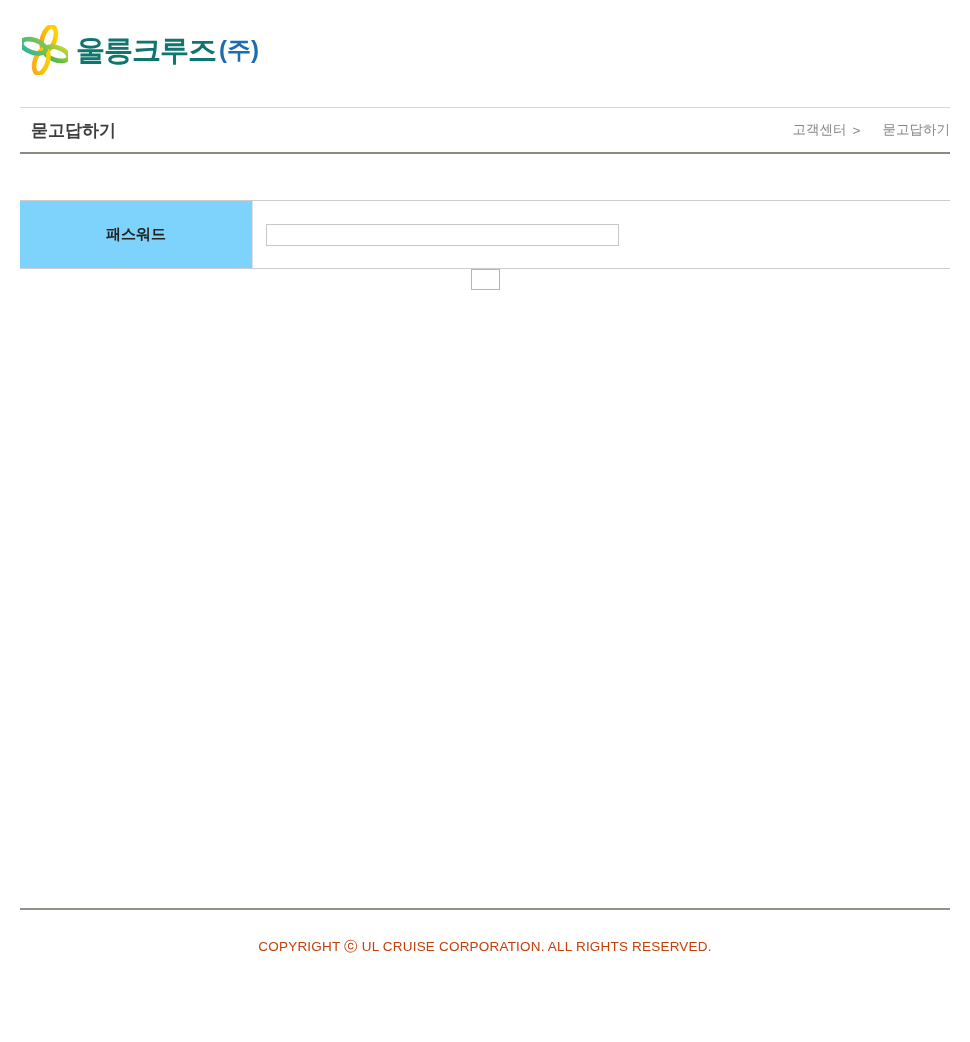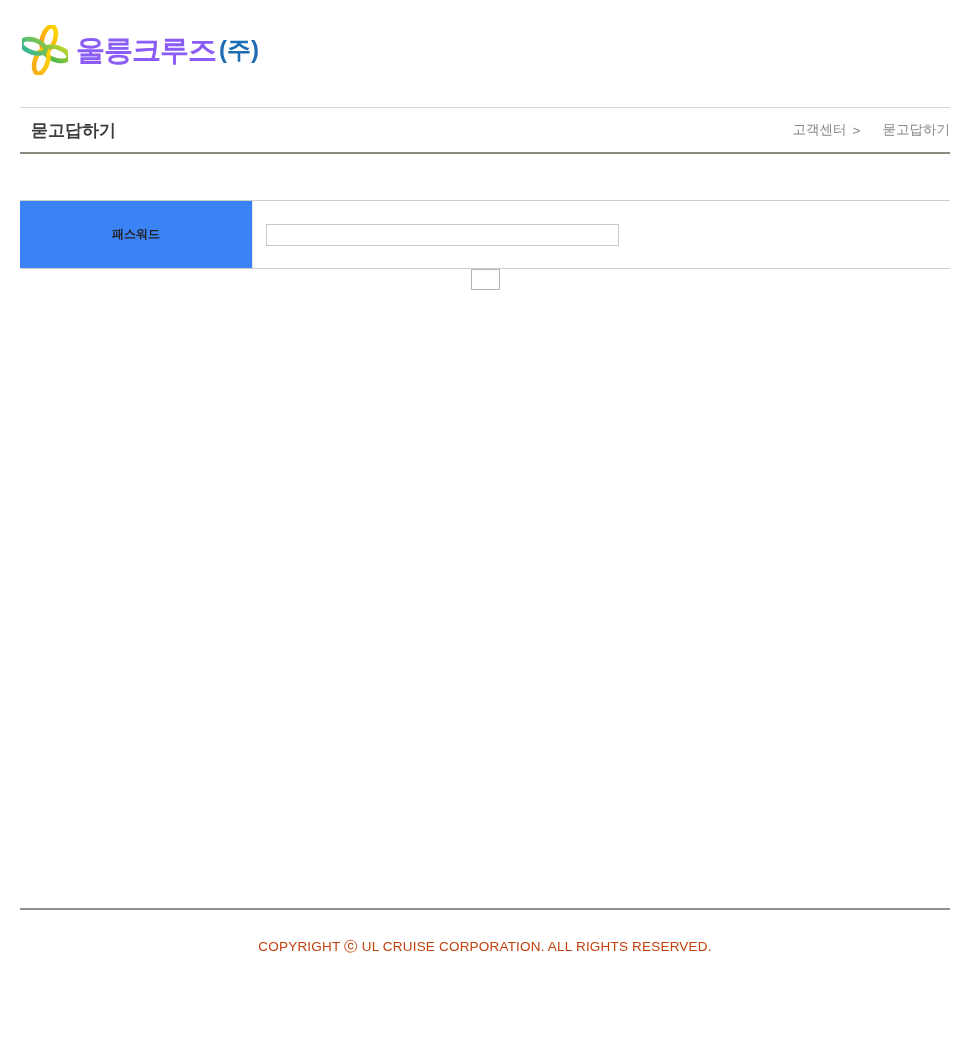--- a/index.html
+++ b/index.html
@@ -14,21 +14,21 @@
   
   .logo {
     position:absolute; left:22px; top:25px;
     display:flex; align-items:center;
     cursor:pointer;
   }
   .logo-icon { width:46px; height:50px; display:block; }
   .logo-text {
     margin-left:8px;
     font-size:29px; font-weight:bold;
-    color:#8b5cf6; letter-spacing:-1px;
+    color:#0f766e; letter-spacing:-1px;
     line-height:1;
   }
   .logo-suffix {
     margin-left:3px;
     font-size:24px; font-weight:600;
     color:#1c6cb4; line-height:1;
   }
 
   
   .titlebar {
@@ -54,24 +54,24 @@
   
   .form-table {
     position:absolute; left:20px; top:200px;
     width:930px; height:69px;
     border-top:1px solid #cdcdcd;
     border-bottom:1px solid #cdcdcd;
     display:flex;
   }
   .form-th {
     width:233px;
-    background:#3b82f6;
+    background:#7dd3fc;
     border-right:1px solid #e2e2e2;
     display:flex; align-items:center; justify-content:center;
-    font-size:12px; font-weight:bold; color:#222222;
+    font-size:15px; font-weight:bold; color:#222222;
   }
   .form-td {
     flex:1;
     display:flex; align-items:center;
     padding-left:13px;
   }
   .password-input {
     width:353px; height:22px;
     border:1px solid #c8c8c8;
     background:#ffffff;

